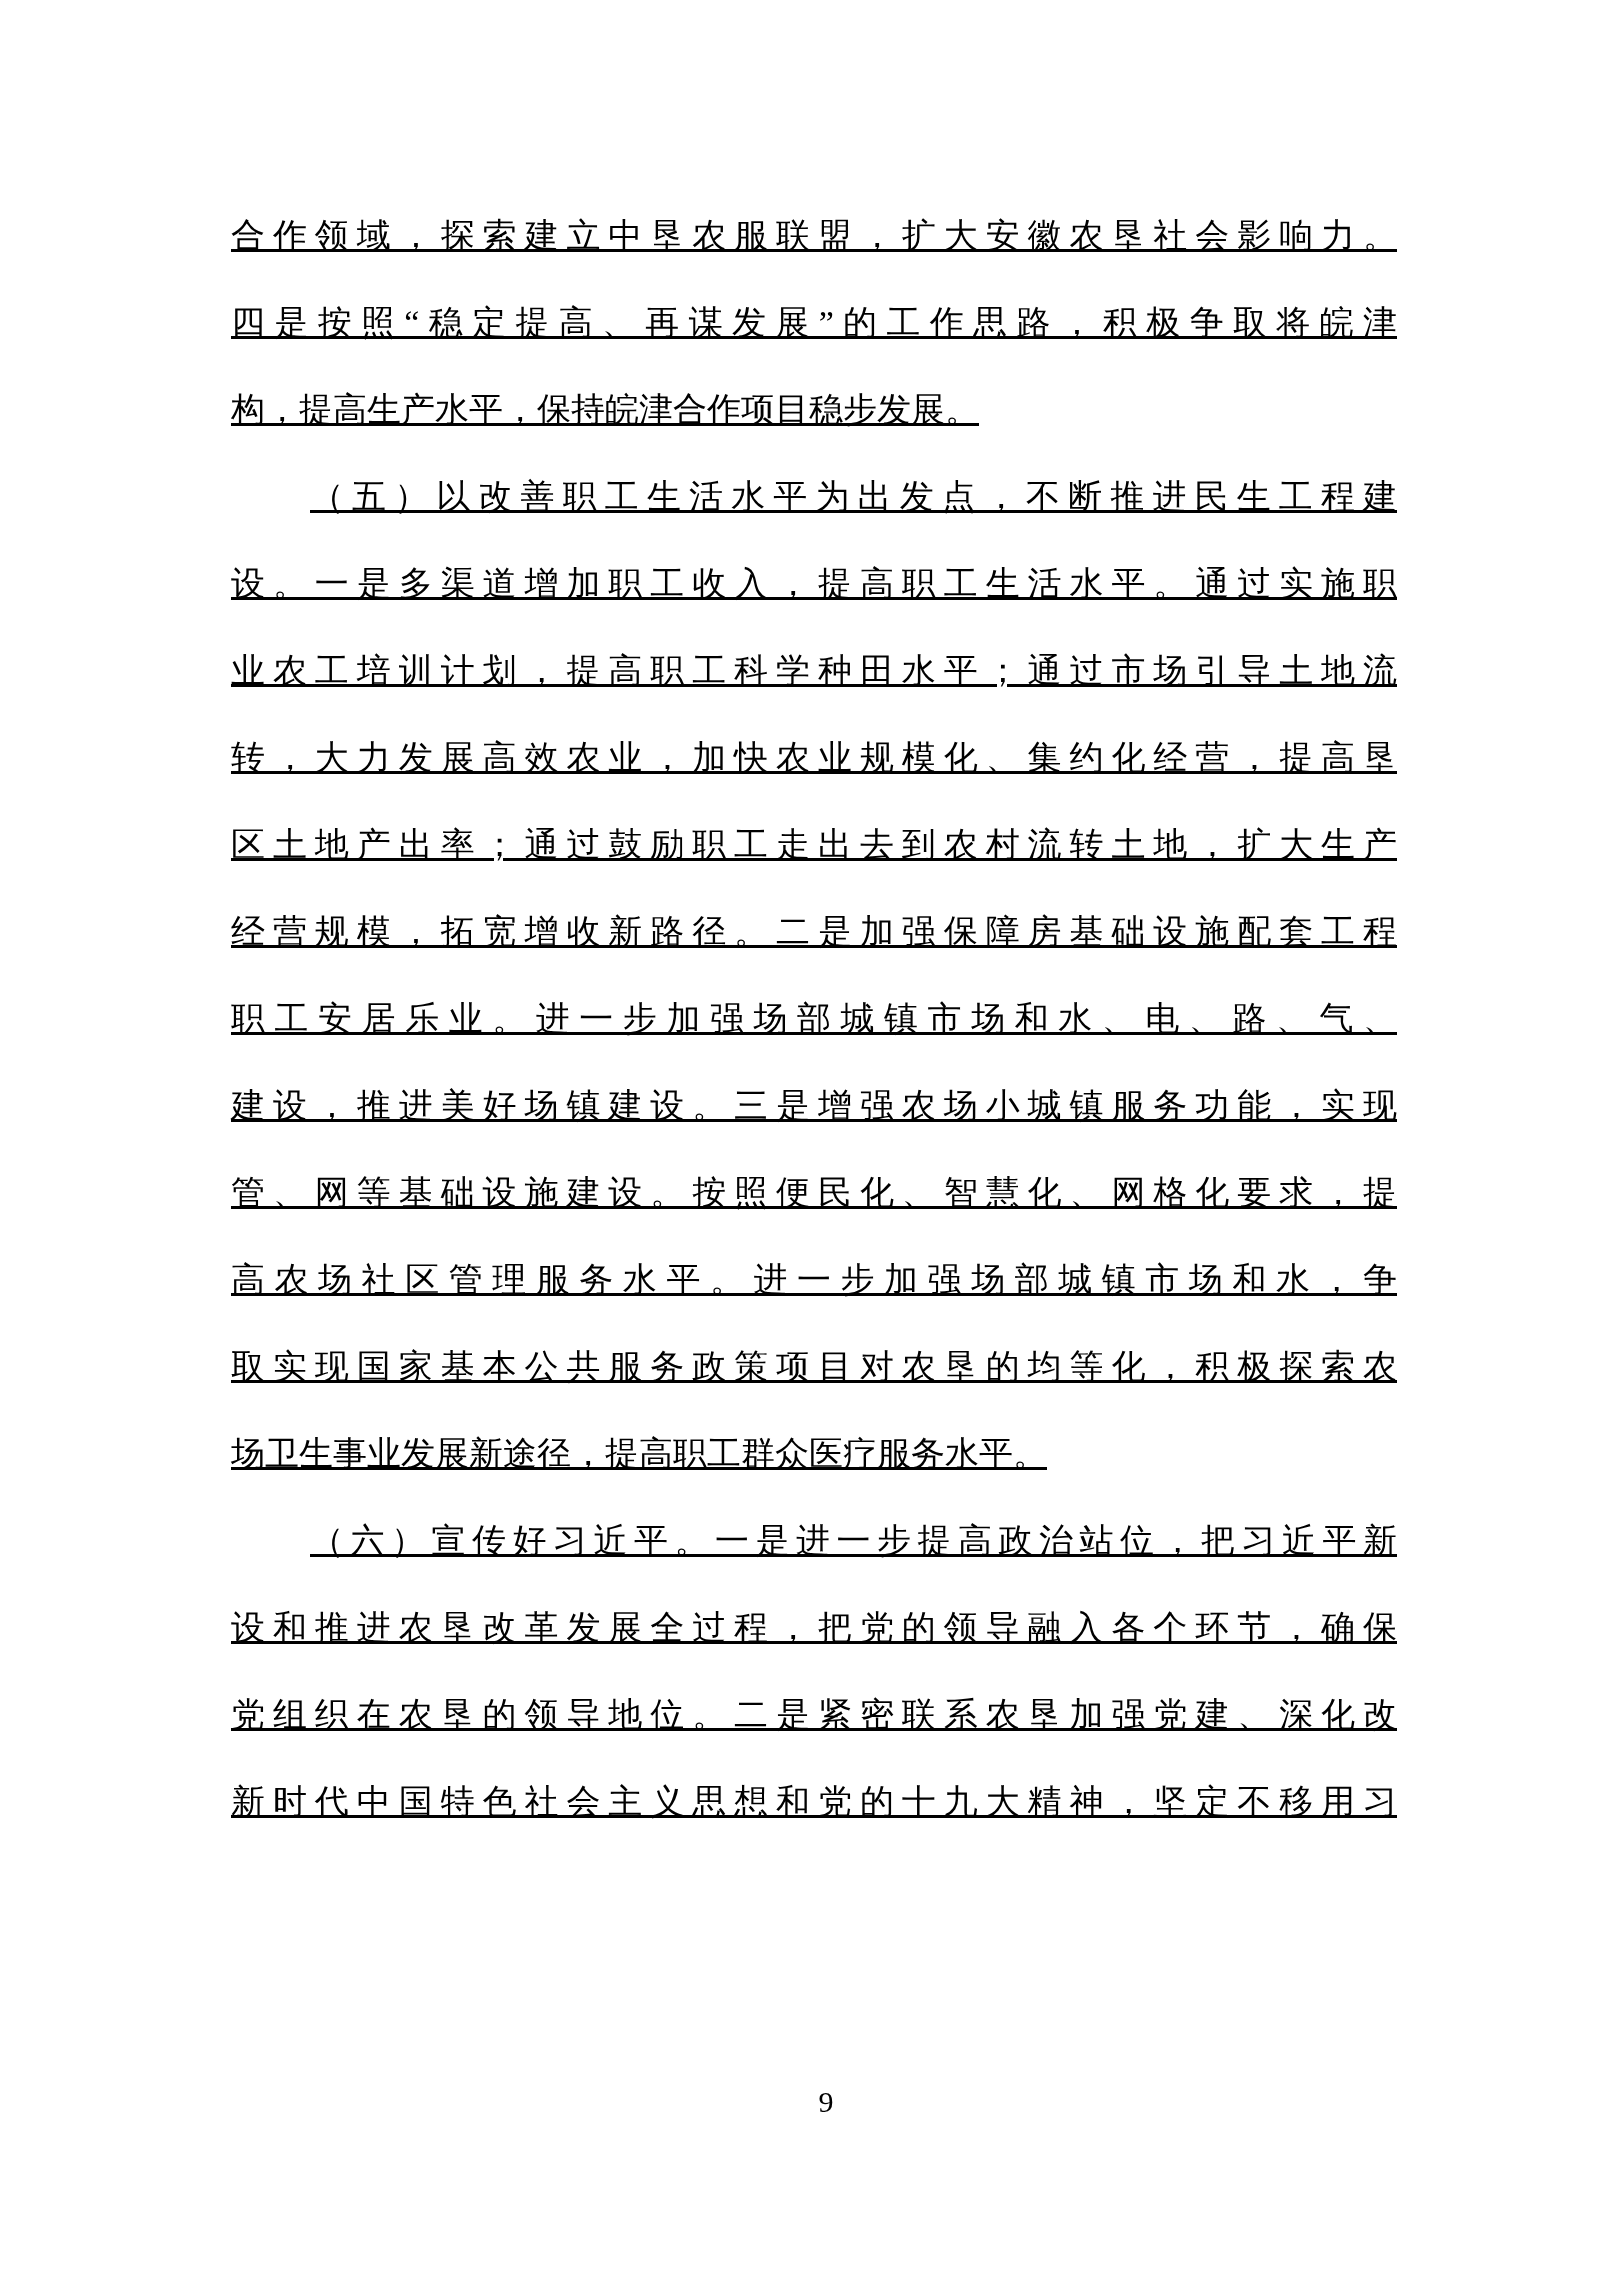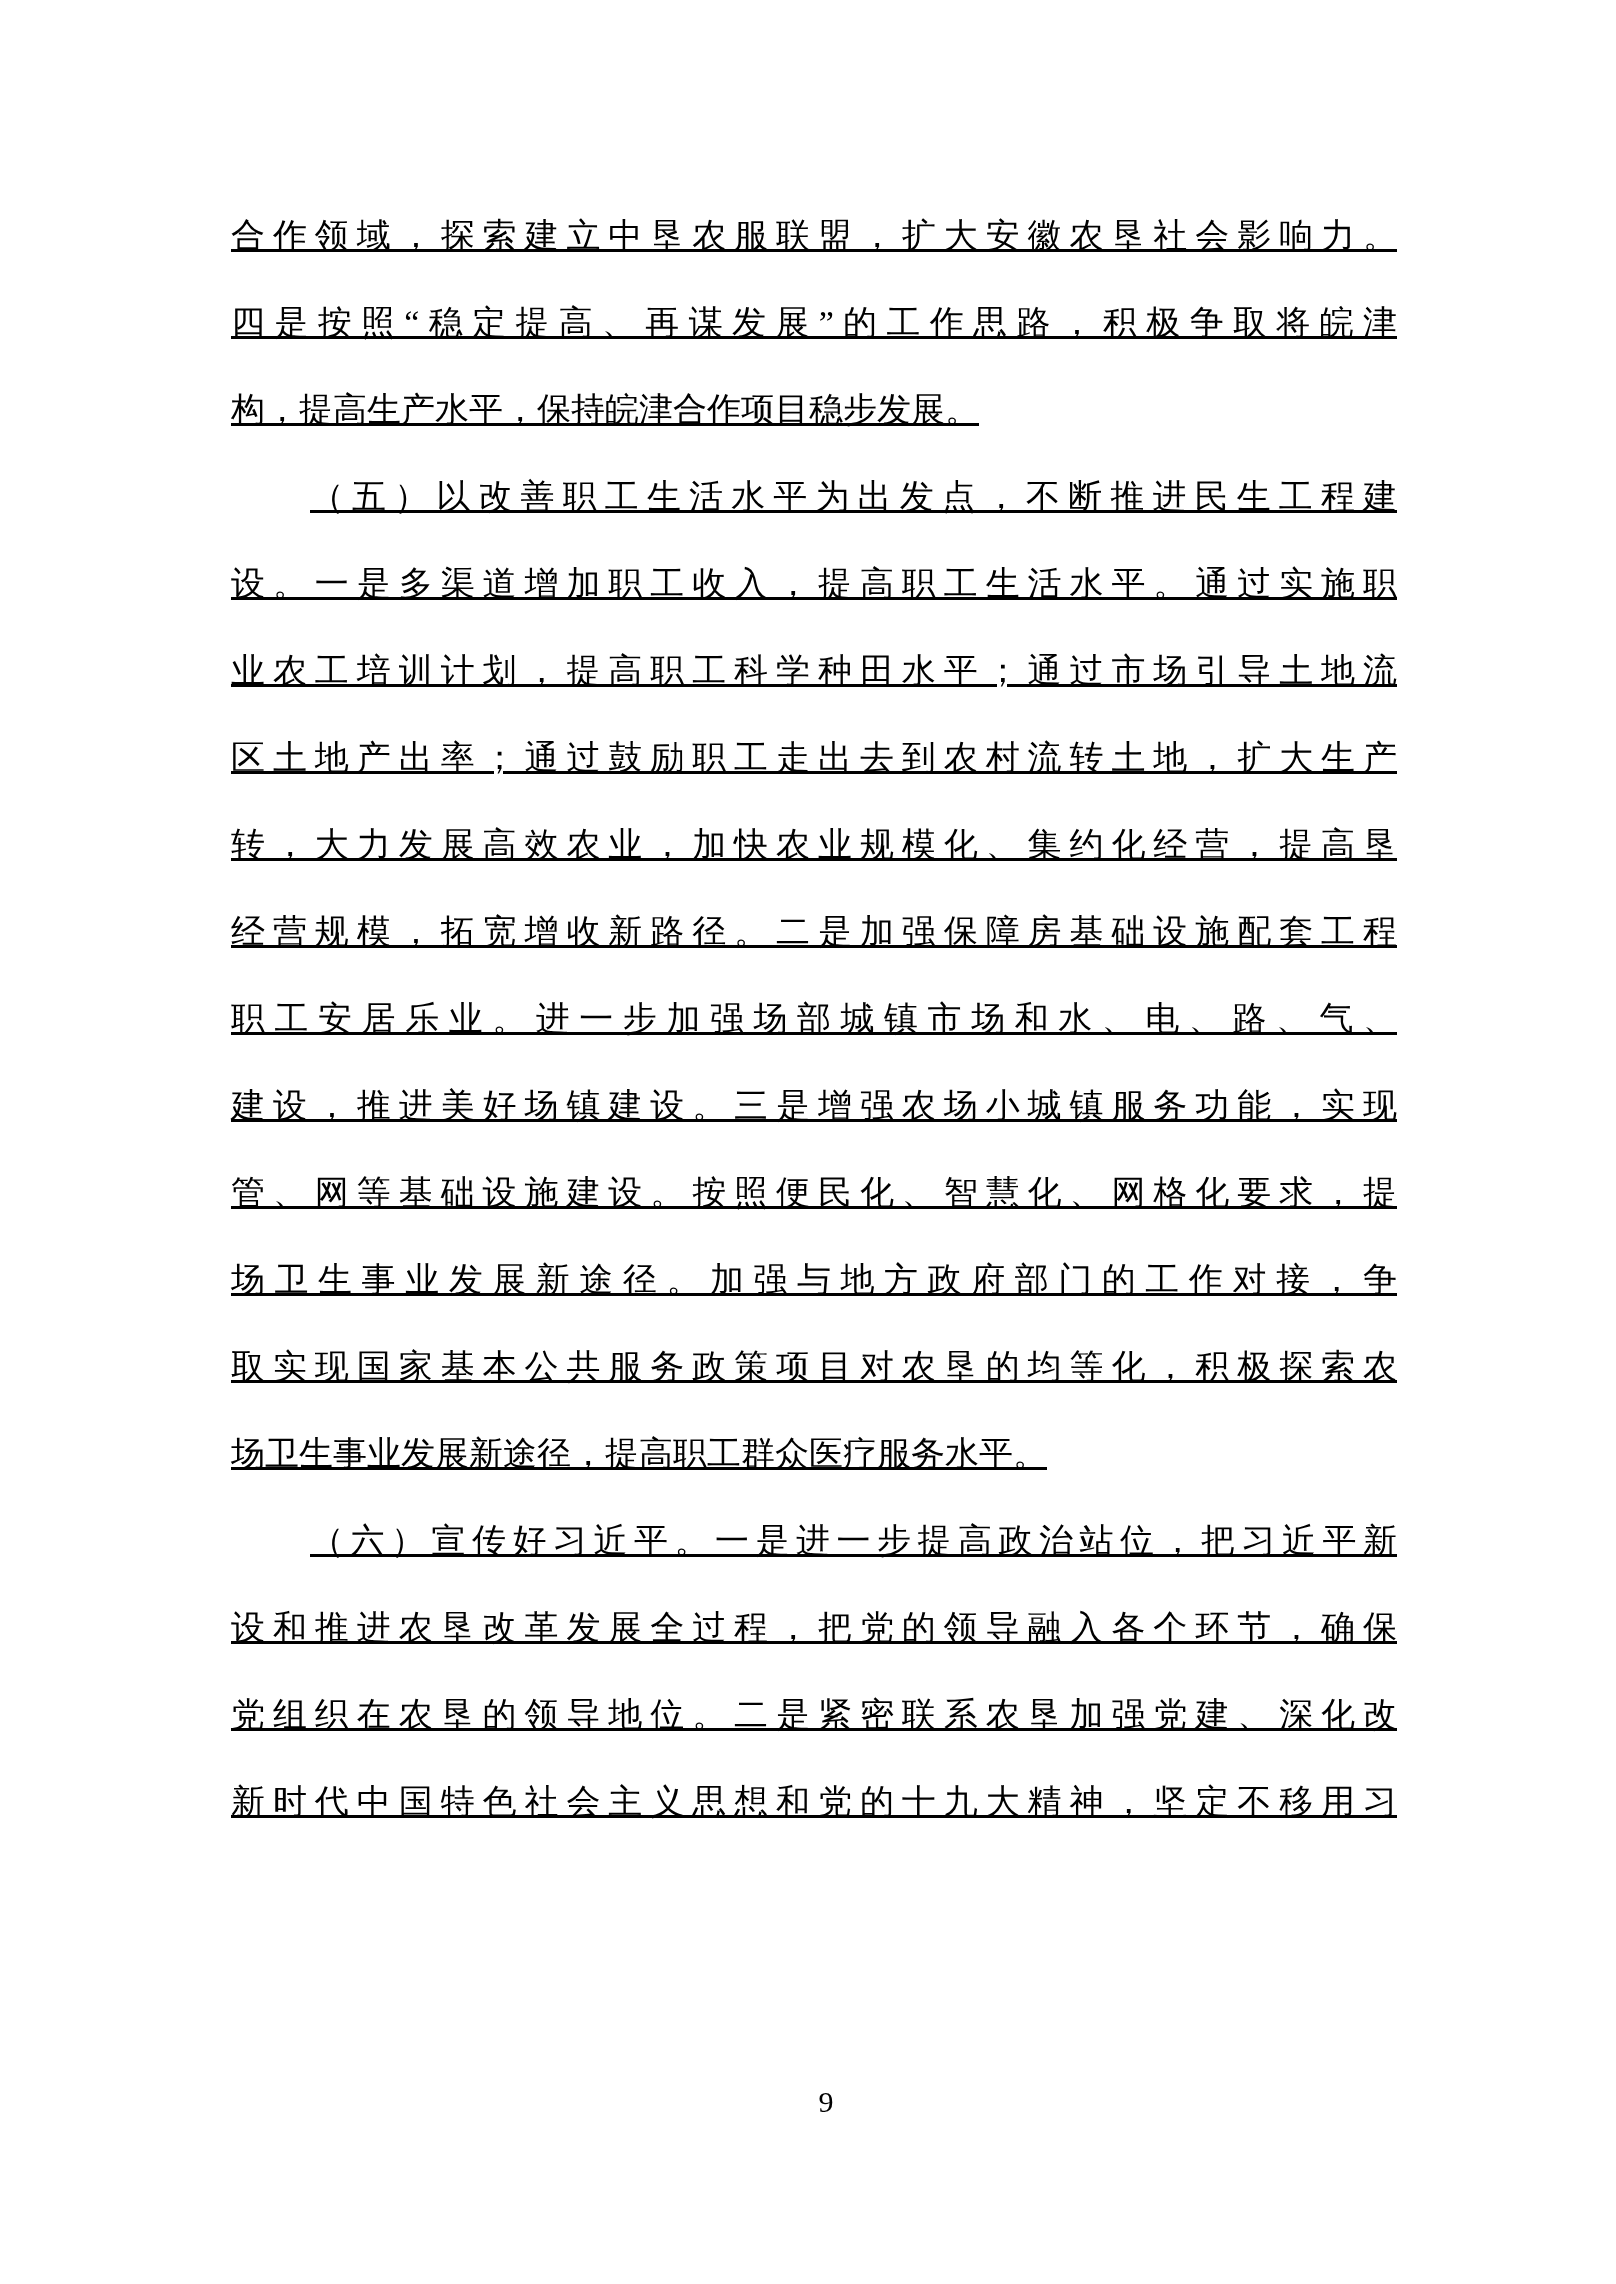--- a/index.html
+++ b/index.html
@@ -58,27 +58,27 @@
 <body>
 
 <div class="page">
   <div class="text-block" id="text-block">
       <div class="line">合作领域，探索建立中垦农服联盟，扩大安徽农垦社会影响力。</div>
       <div class="line">四是按照“稳定提高、再谋发展”的工作思路，积极争取将皖津</div>
       <div class="line last">构，提高生产水平，保持皖津合作项目稳步发展。</div>
       <div class="line indent">（五）以改善职工生活水平为出发点，不断推进民生工程建</div>
       <div class="line">设。一是多渠道增加职工收入，提高职工生活水平。通过实施职</div>
       <div class="line">业农工培训计划，提高职工科学种田水平；通过市场引导土地流</div>
+      <div class="line">转，大力发展高效农业，加快农业规模化、集约化经营，提高垦</div>
       <div class="line">区土地产出率；通过鼓励职工走出去到农村流转土地，扩大生产</div>
-      <div class="line">转，大力发展高效农业，加快农业规模化、集约化经营，提高垦</div>
       <div class="line">经营规模，拓宽增收新路径。二是加强保障房基础设施配套工程</div>
       <div class="line">职工安居乐业。进一步加强场部城镇市场和水、电、路、气、</div>
       <div class="line">建设，推进美好场镇建设。三是增强农场小城镇服务功能，实现</div>
       <div class="line">管、网等基础设施建设。按照便民化、智慧化、网格化要求，提</div>
-      <div class="line">场卫生事业发展新途径。加强与地方政府部门的工作对接，争</div>
+      <div class="line">高农场社区管理服务水平。进一步加强场部城镇市场和水，争</div>
       <div class="line">取实现国家基本公共服务政策项目对农垦的均等化，积极探索农</div>
       <div class="line last">场卫生事业发展新途径，提高职工群众医疗服务水平。</div>
       <div class="line indent">（六）宣传好习近平。一是进一步提高政治站位，把习近平新</div>
       <div class="line">设和推进农垦改革发展全过程，把党的领导融入各个环节，确保</div>
       <div class="line">党组织在农垦的领导地位。二是紧密联系农垦加强党建、深化改</div>
       <div class="line">新时代中国特色社会主义思想和党的十九大精神，坚定不移用习</div>
     </div>
   <div class="page-number">9</div>
 </div>
 

